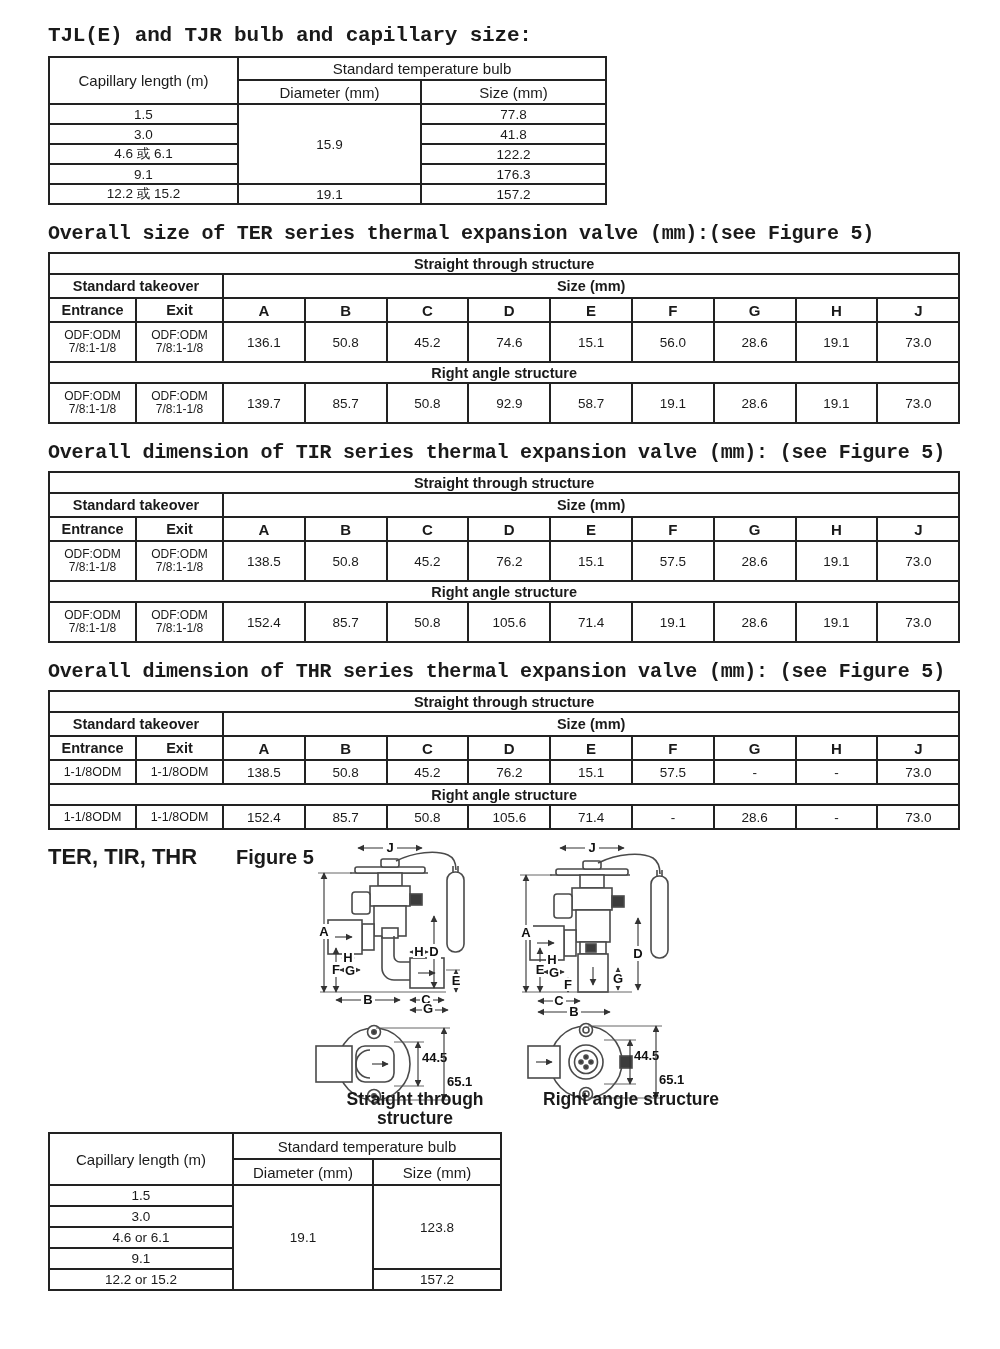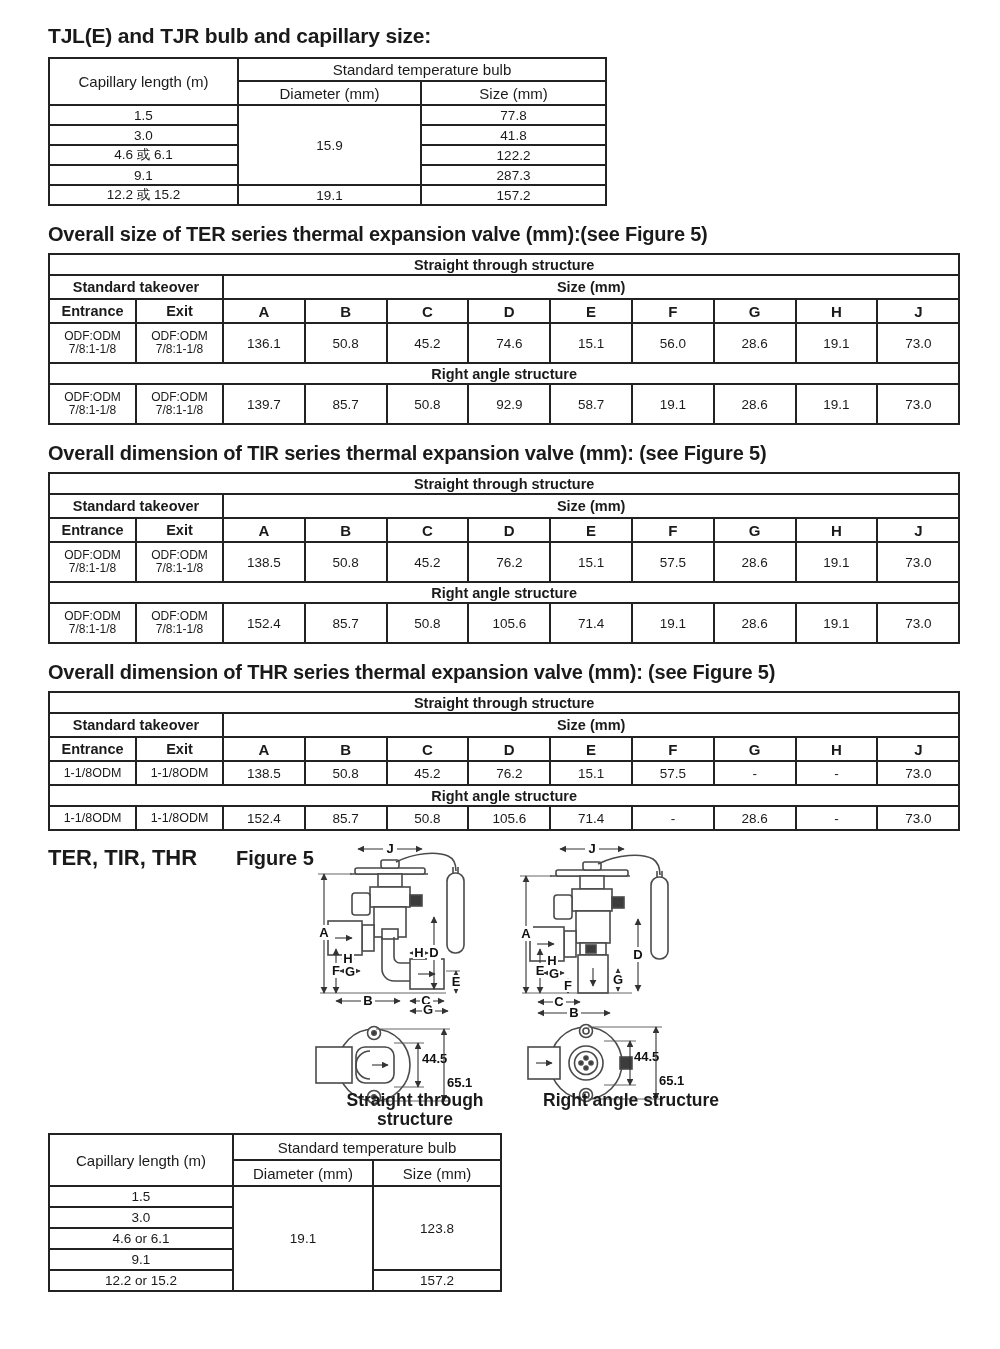--- a/index.html
+++ b/index.html
@@ -4,21 +4,21 @@
 <style>
   * { box-sizing: border-box; margin: 0; padding: 0; }
   html,body { background:#fff; }
   body {
     width:1000px; height:1349px;
     font-family:"Liberation Sans", sans-serif;
     color:#1a1a1a;
   }
   .content { padding:20px 40px 0 48px; }
 
-  .doc-title { font-weight:bold; font-size:21px; letter-spacing:-0.2px; }
+  .doc-title { font-weight:bold; font-size:21px; letter-spacing:-0.2px;font-family:Liberation Mono, monospace; }
   .t1 { margin:4px 0 9px 0; }
   .t2 { margin:17px 0 7px 0; font-size:20px; }
   .t5 { margin:3px 0 7px 0; font-size:20px; }
 
   table { border-collapse:collapse; table-layout:fixed; }
   td {
     border:2px solid #222;
     text-align:center; vertical-align:middle;
     font-size:13.5px; padding:0 2px;
     overflow:hidden; white-space:nowrap;
@@ -99,21 +99,21 @@
       <tr class="r-data">
         <td>3.0</td>
         <td>41.8</td>
       </tr>
       <tr class="r-data">
         <td>4.6 或 6.1</td>
         <td>122.2</td>
       </tr>
       <tr class="r-data">
         <td>9.1</td>
-        <td>287.3</td>
+        <td>176.3</td>
       </tr>
       <tr class="r-data">
         <td>12.2 或 15.2</td>
         <td>19.1</td>
         <td>157.2</td>
       </tr>
     </tbody>
   </table>
 
   <div class="doc-title t2">Overall size of TER series thermal expansion valve (mm):(see Figure 5)</div>

